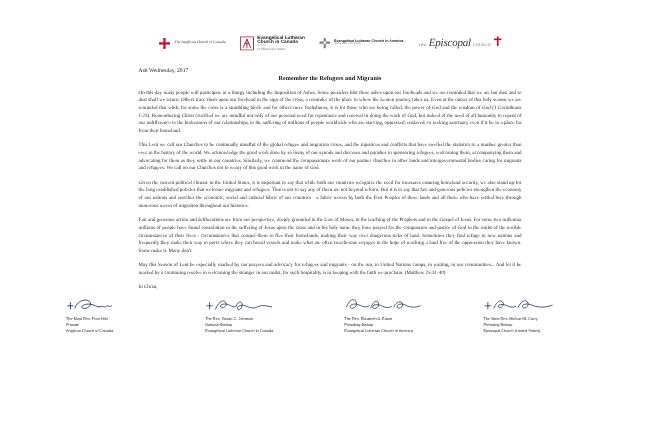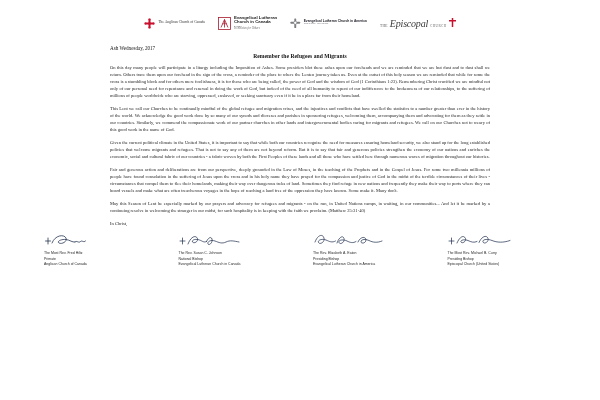--- a/index.html
+++ b/index.html
@@ -13,21 +13,21 @@
     font-family: "Liberation Serif", serif;
     color: #1d1d1d;
     overflow: hidden;
   }
   .page {
     position: relative;
     width: 600px;
     height: 400px;
     background: #ffffff;
     box-sizing: border-box;
-    padding: 0;
+    padding: 16px;
   }
 
   
   .logo-bar {
     display: flex;
     align-items: center;
     justify-content: center;
     gap: 13px;
     height: 30px;
     padding-top: 8px;

